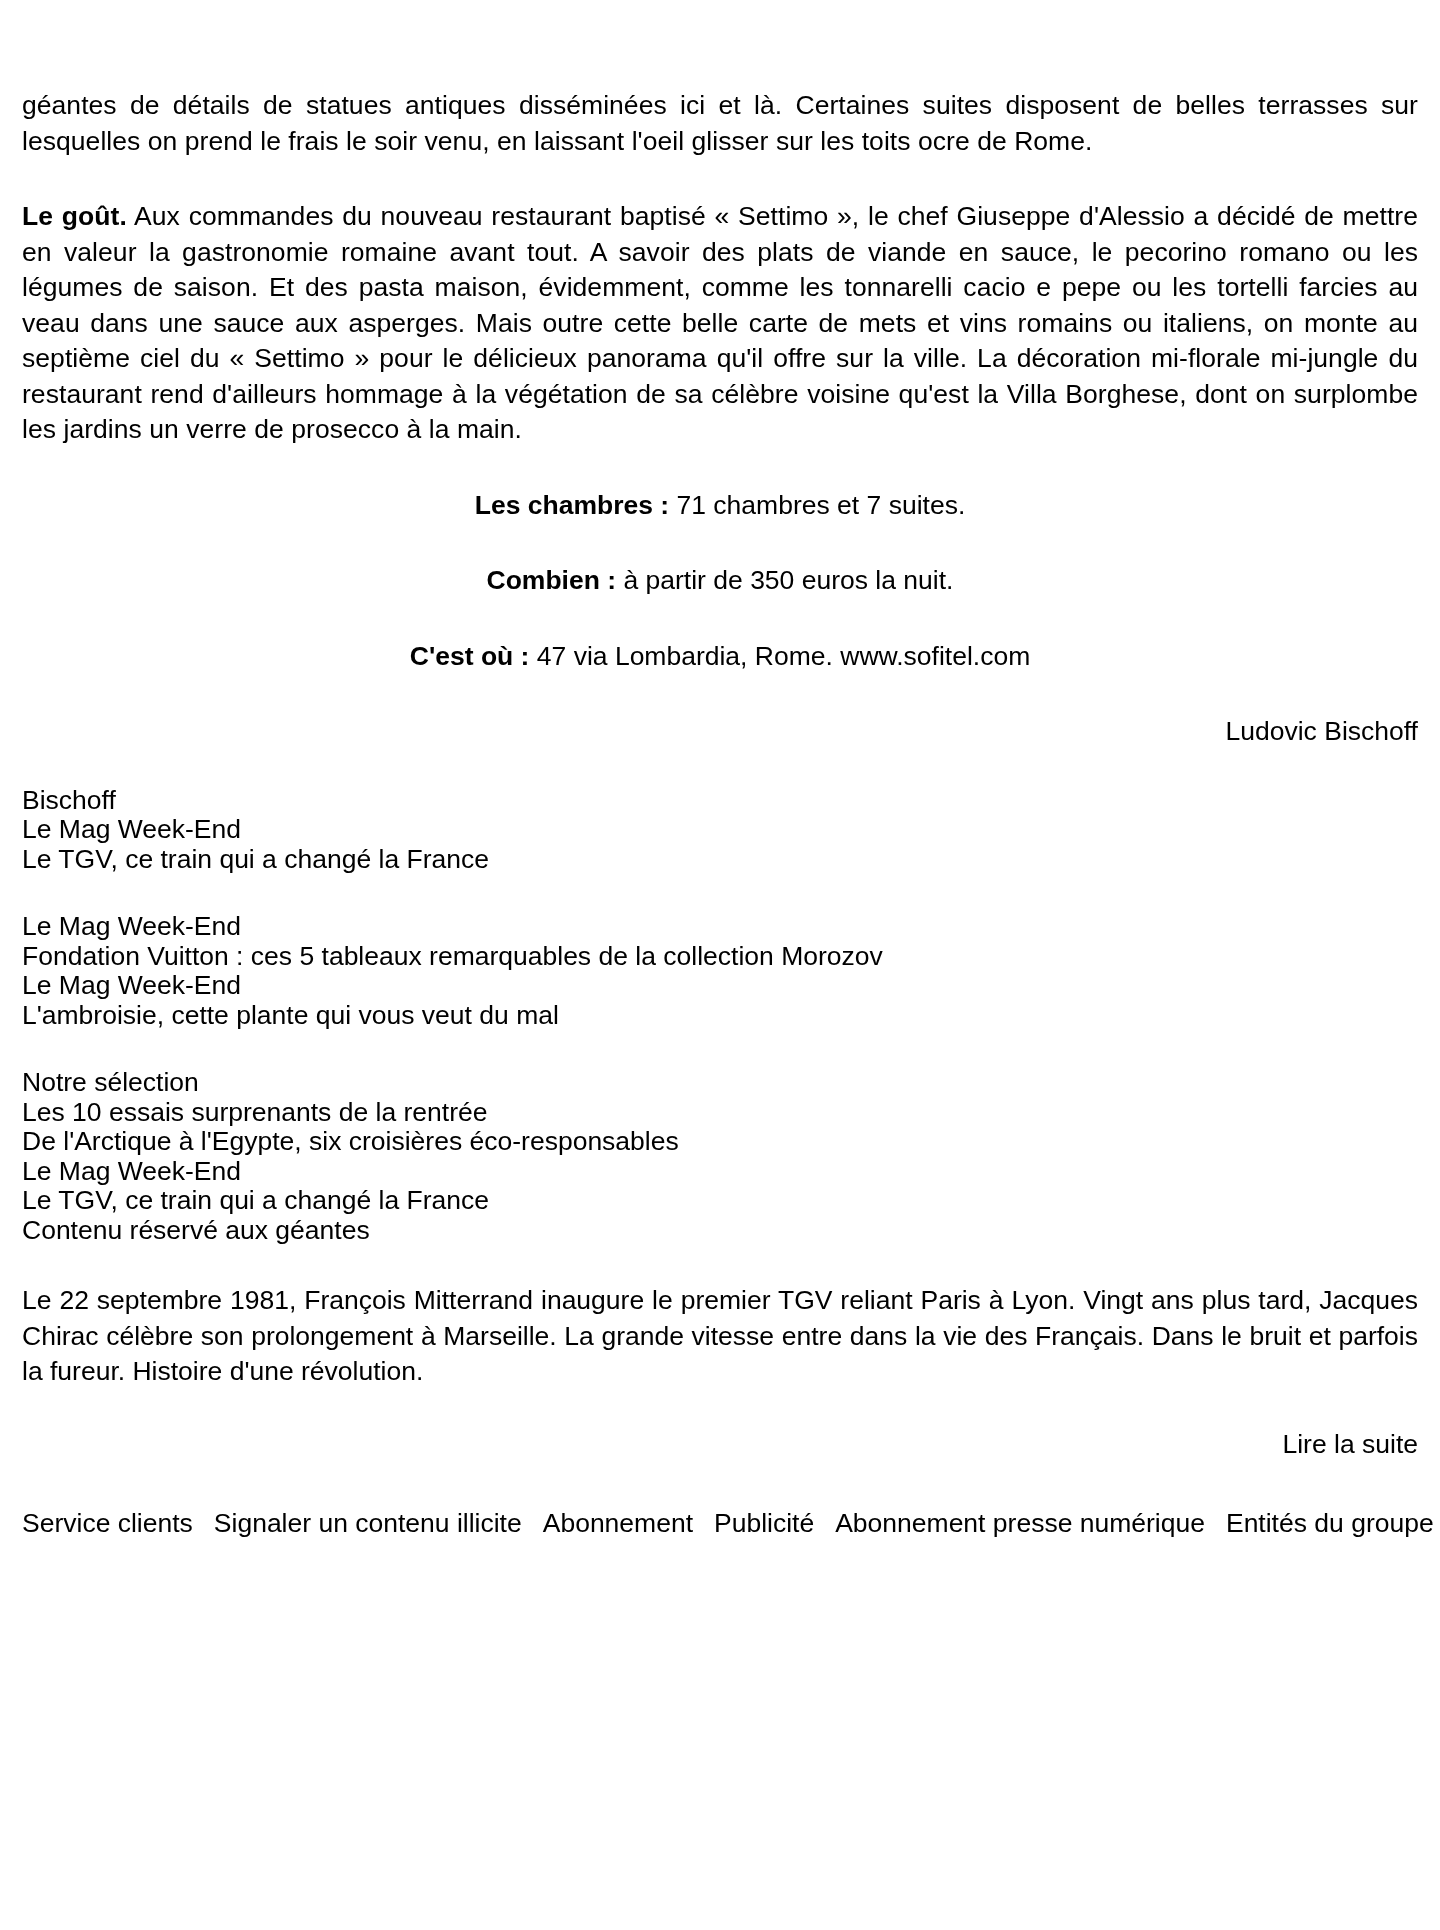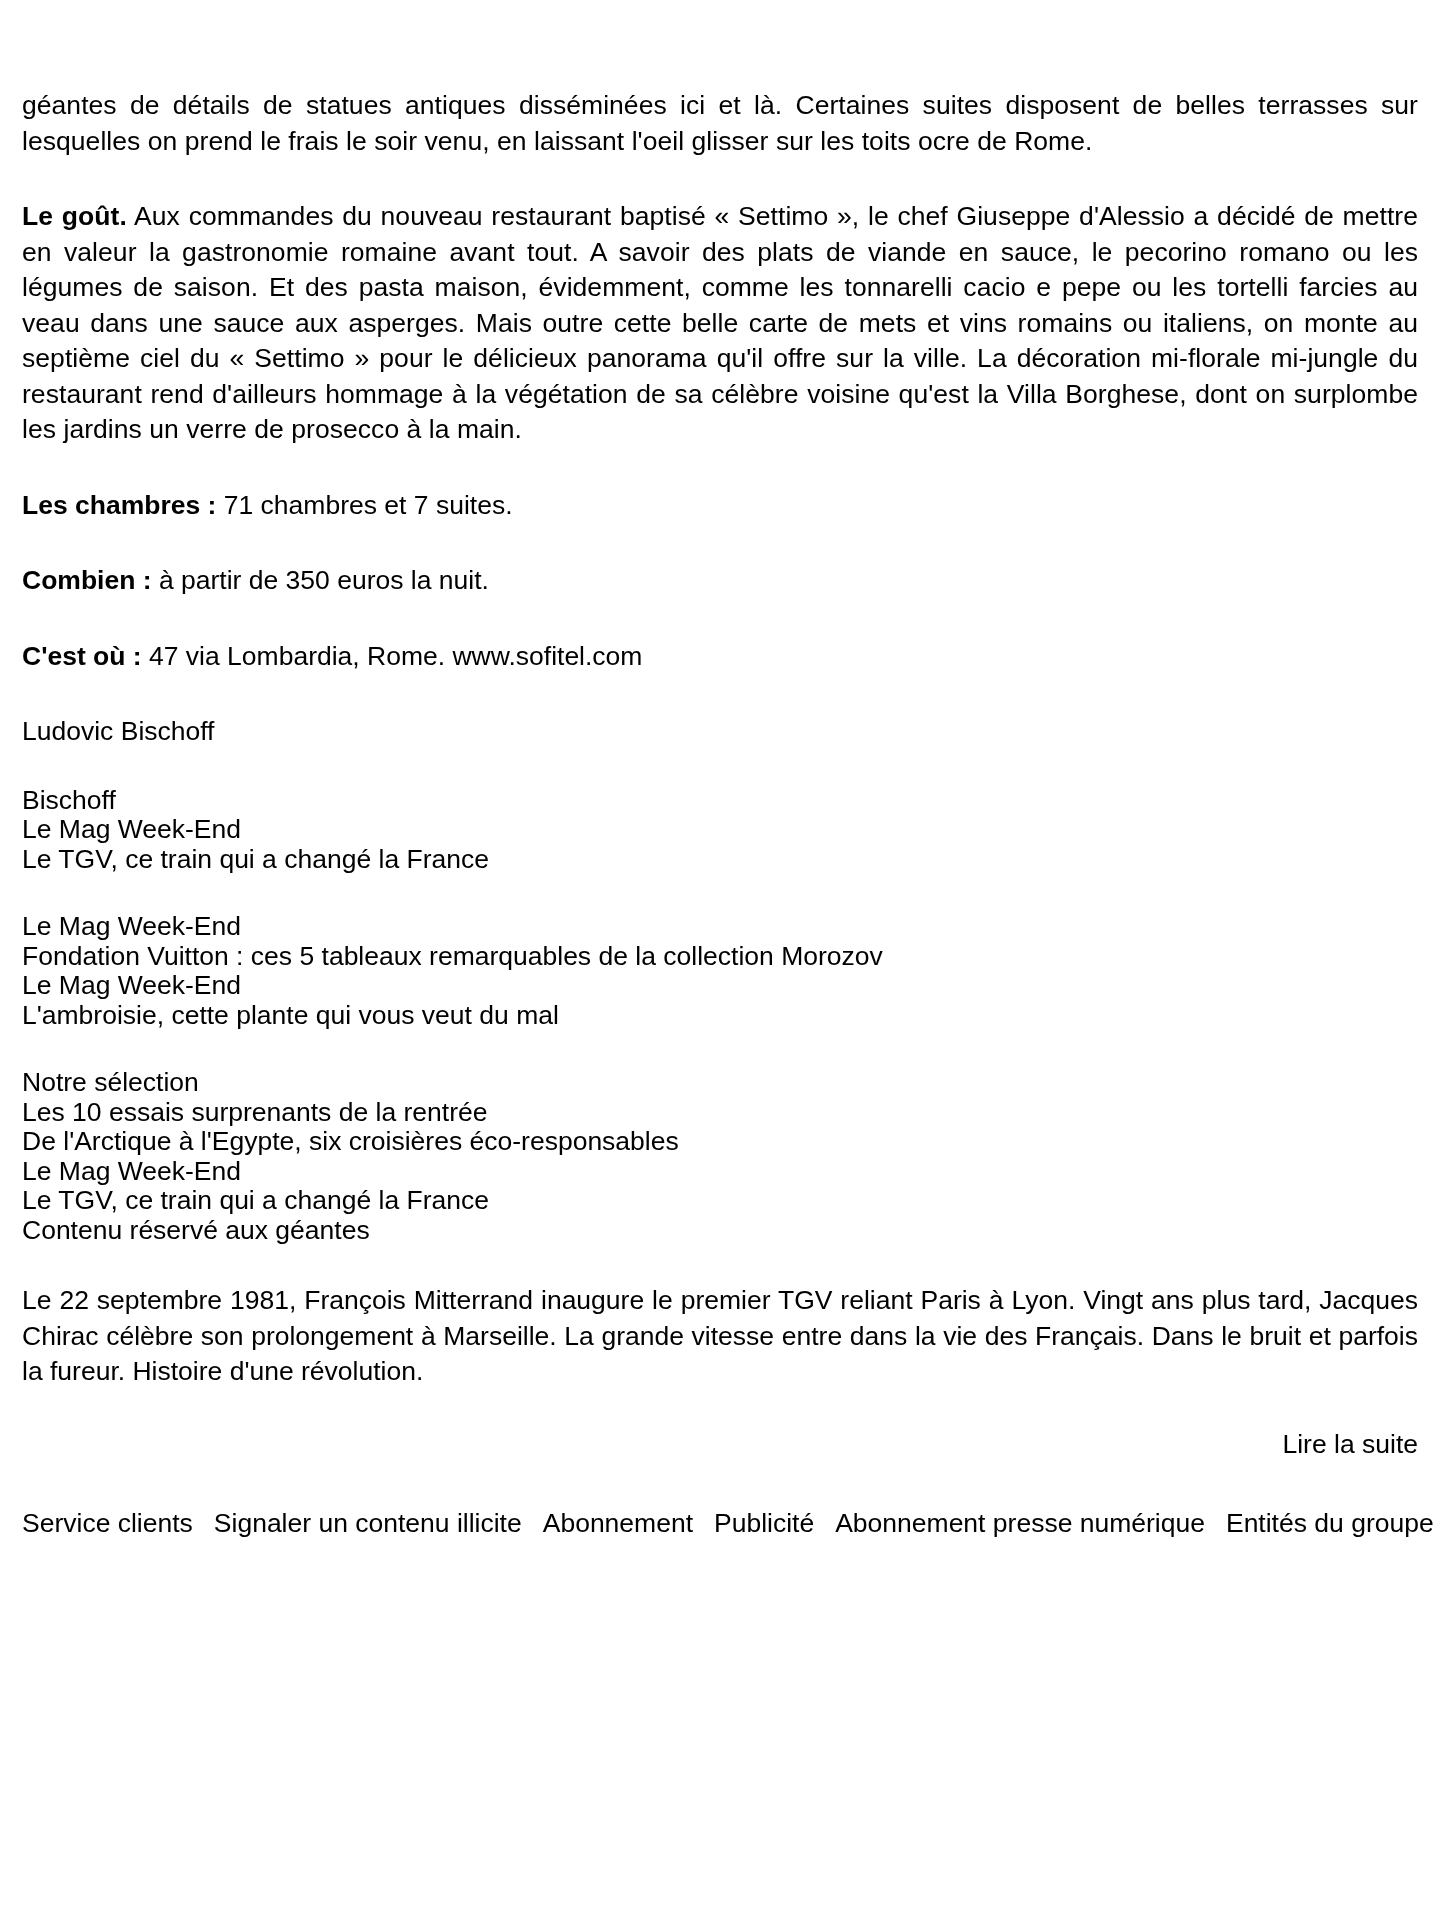--- a/index.html
+++ b/index.html
@@ -33,29 +33,30 @@
     text-justify: inter-word;
     letter-spacing: 0.05px;
   }
   .lead {
     font-weight: bold;
   }
   .fact {
     margin: 0 0 40px 0;
     font-size: 26.5px;
     line-height: 35.5px;
-    text-align: left;
+    text-align: center;
   }
   .fact .label {
     font-weight: bold;
   }
   .byline {
     margin: 0 0 36px 0;
     font-size: 26.5px;
     line-height: 35.5px;
+    text-align: right;
   }
   .link-block {
     margin: 0 0 38px 0;
     font-size: 26.5px;
     line-height: 29.5px;
   }
   .link-block .line {
     display: block;
     white-space: pre;
   }

